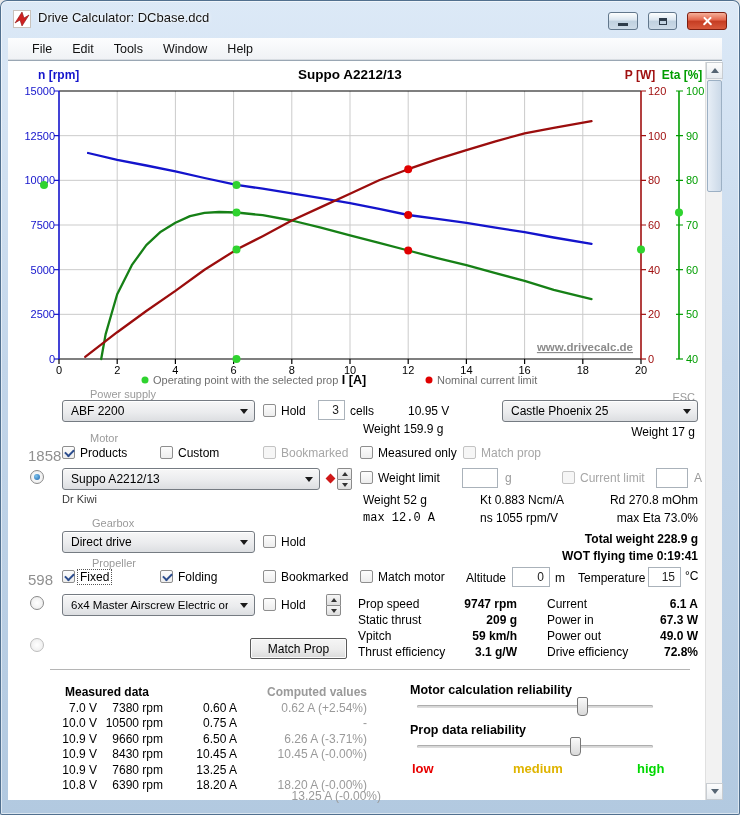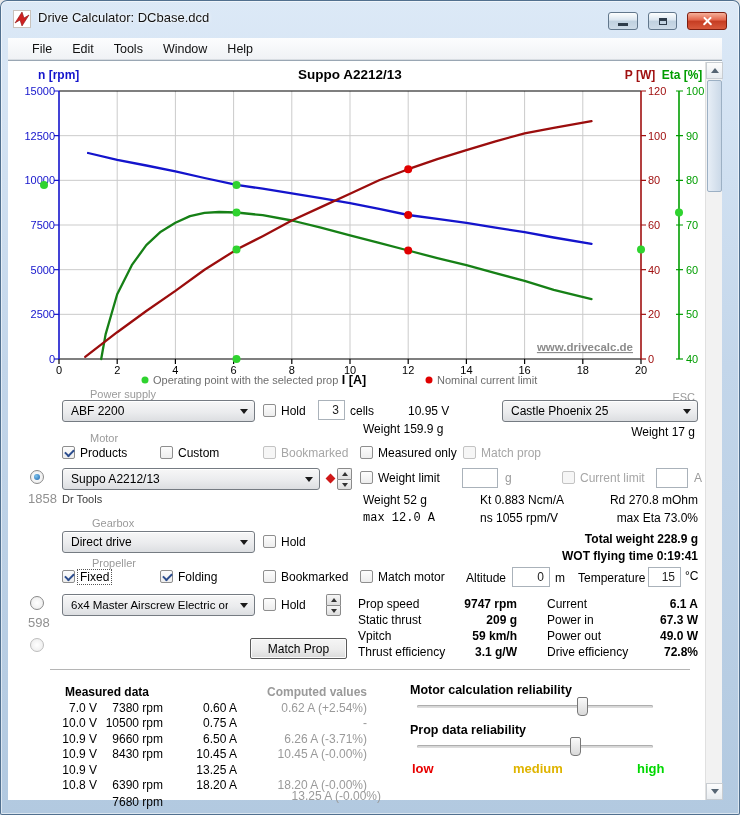--- a/index.html
+++ b/index.html
@@ -30,21 +30,21 @@
     background:linear-gradient(#fcfdfe,#f0f2f5);border-bottom:1px solid #d8dde2;
     display:flex;align-items:center;padding-left:14px;font-size:12.5px;color:#111;}
   .menu-item{padding:2px 10px;}
   
   .content{position:absolute;left:8px;top:60px;width:714px;height:740px;background:#fff;border-top:1px solid #9aa7b4;}
   .lab{position:absolute;font-size:11px;color:#9a9a9a;white-space:nowrap;}
   .txt{position:absolute;font-size:12px;color:#000;white-space:nowrap;}
   .txt.gray{color:#9a9a9a;}
   .txt.b{font-weight:bold;}
   .rt{text-align:right;}
-  .count{position:absolute;font-size:13px;color:#909090;margin-top:44px;}
+  .count{position:absolute;font-size:15px;color:#909090;}
   
   .dd{position:absolute;height:22px;border:1px solid #757b82;border-radius:3px;
     background:linear-gradient(#f7f7f7,#ebecee 55%,#dcdee1);box-shadow:inset 0 1px 0 #fff;
     display:flex;align-items:center;font-size:12px;color:#000;padding:0 20px 0 8px;white-space:nowrap;overflow:hidden;}
   .dd .arrow{position:absolute;right:6px;top:8px;width:0;height:0;border-left:4px solid transparent;border-right:4px solid transparent;border-top:5px solid #1a1a1a;}
   
   .cb{position:absolute;width:13px;height:13px;background:linear-gradient(#fdfdfd,#ededed);border:1px solid #8e8e8e;border-radius:2px;}
   .cb.checked::after{content:"";position:absolute;left:2px;top:2px;width:7px;height:4px;
     border-left:2px solid #2c4d8e;border-bottom:2px solid #2c4d8e;transform:rotate(-45deg);}
   .cb.disabled{border-color:#c3c3c3;background:#f6f6f6;}
@@ -282,21 +282,21 @@
       </div>
     <div class="cb" style="left:352px;top:410px;"></div>
     <span class="cblab" style="left:370px;top:410px;">Weight limit</span>
     <div class="inp" style="left:454px;top:407px;width:36px;"></div>
     <span class="txt gray" style="left:497px;top:410px;">g</span>
     <div class="cb disabled" style="left:554px;top:410px;"></div>
     <span class="cblab gray" style="left:572px;top:410px;">Current limit</span>
     <div class="inp" style="left:648px;top:407px;width:32px;"></div>
     <span class="txt gray" style="left:686px;top:410px;">A</span>
 
-    <span class="txt" style="left:54px;top:432px;font-size:11px;color:#3a3a3a;">Dr Tools</span>
+    <span class="txt" style="left:54px;top:432px;font-size:11px;color:#3a3a3a;">Dr Kiwi</span>
     <span class="txt" style="left:355px;top:432px;">Weight 52 g</span>
     <span class="txt" style="left:472px;top:432px;">Kt 0.883 Ncm/A</span>
     <span class="txt rt" style="right:24px;top:432px;">Rd 270.8 mOhm</span>
     <span class="txt" style="left:355px;top:450px;font-family:Liberation Mono, monospace;">max 12.0 A</span>
     <span class="txt" style="left:472px;top:450px;">ns 1055 rpm/V</span>
     <span class="txt rt" style="right:24px;top:450px;">max Eta 73.0%</span>
 
     <div class="lab" style="left:84px;top:456px;">Gearbox</div>
     <div class="dd" style="left:54px;top:470px;width:193px;">
       <span>Direct drive</span>
@@ -373,21 +373,21 @@
         <span class="txt gray" style="right:355px;top:655px;">-</span>
         <span class="txt" style="right:625px;top:671px;">10.9 V</span>
         <span class="txt" style="right:559px;top:671px;">9660 rpm</span>
         <span class="txt" style="right:485px;top:671px;">6.50 A</span>
         <span class="txt gray" style="right:355px;top:671px;">6.26 A (-3.71%)</span>
         <span class="txt" style="right:625px;top:686px;">10.9 V</span>
         <span class="txt" style="right:559px;top:686px;">8430 rpm</span>
         <span class="txt" style="right:485px;top:686px;">10.45 A</span>
         <span class="txt gray" style="right:355px;top:686px;">10.45 A (-0.00%)</span>
         <span class="txt" style="right:625px;top:702px;">10.9 V</span>
-        <span class="txt" style="right:559px;top:702px;margin-top:32px;">7680 rpm</span>
+        <span class="txt" style="right:559px;top:702px;">7680 rpm</span>
         <span class="txt" style="right:485px;top:702px;">13.25 A</span>
         <span class="txt gray" style="right:341px;top:702px;margin-top:26px;">13.25 A (-0.00%)</span>
         <span class="txt" style="right:625px;top:717px;">10.8 V</span>
         <span class="txt" style="right:559px;top:717px;">6390 rpm</span>
         <span class="txt" style="right:485px;top:717px;">18.20 A</span>
         <span class="txt gray" style="right:355px;top:717px;">18.20 A (-0.00%)</span>
       </div>
 
     <div class="rel-label" style="left:402px;top:622px;">Motor calculation reliability</div>
     <div class="slider" style="left:409px;top:636px;">

